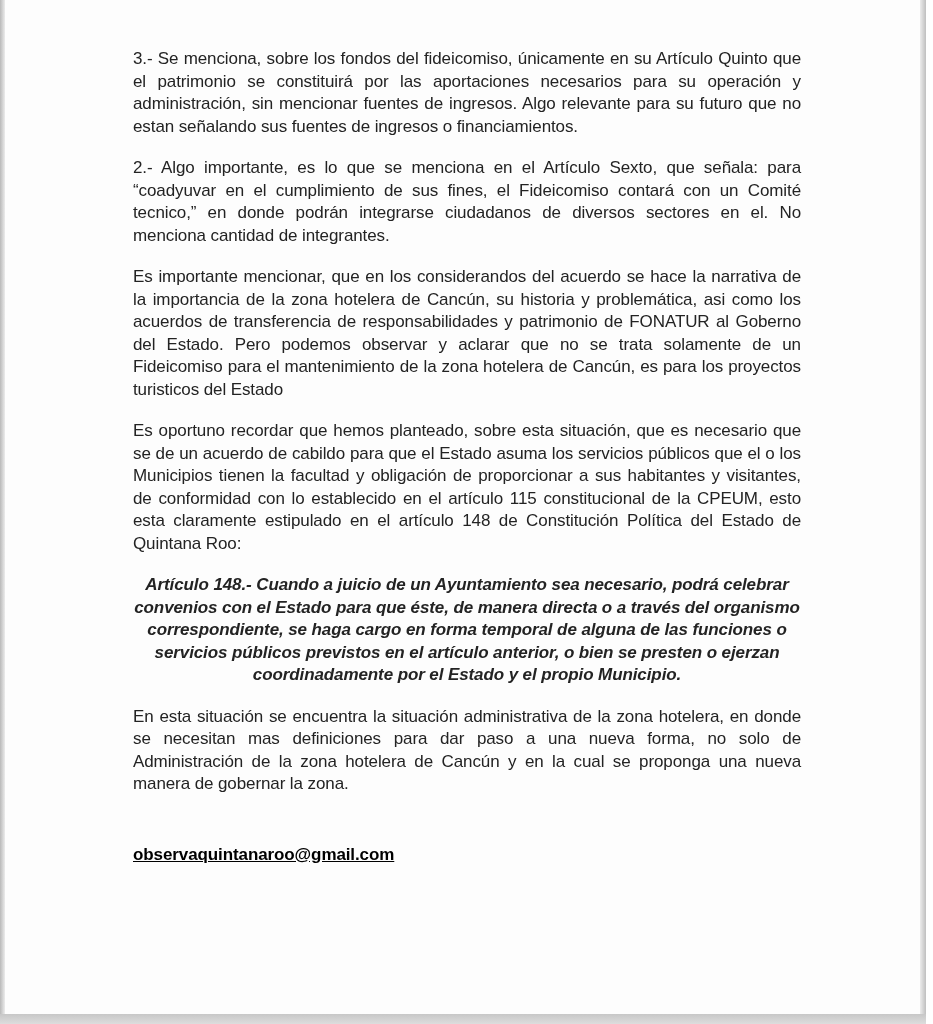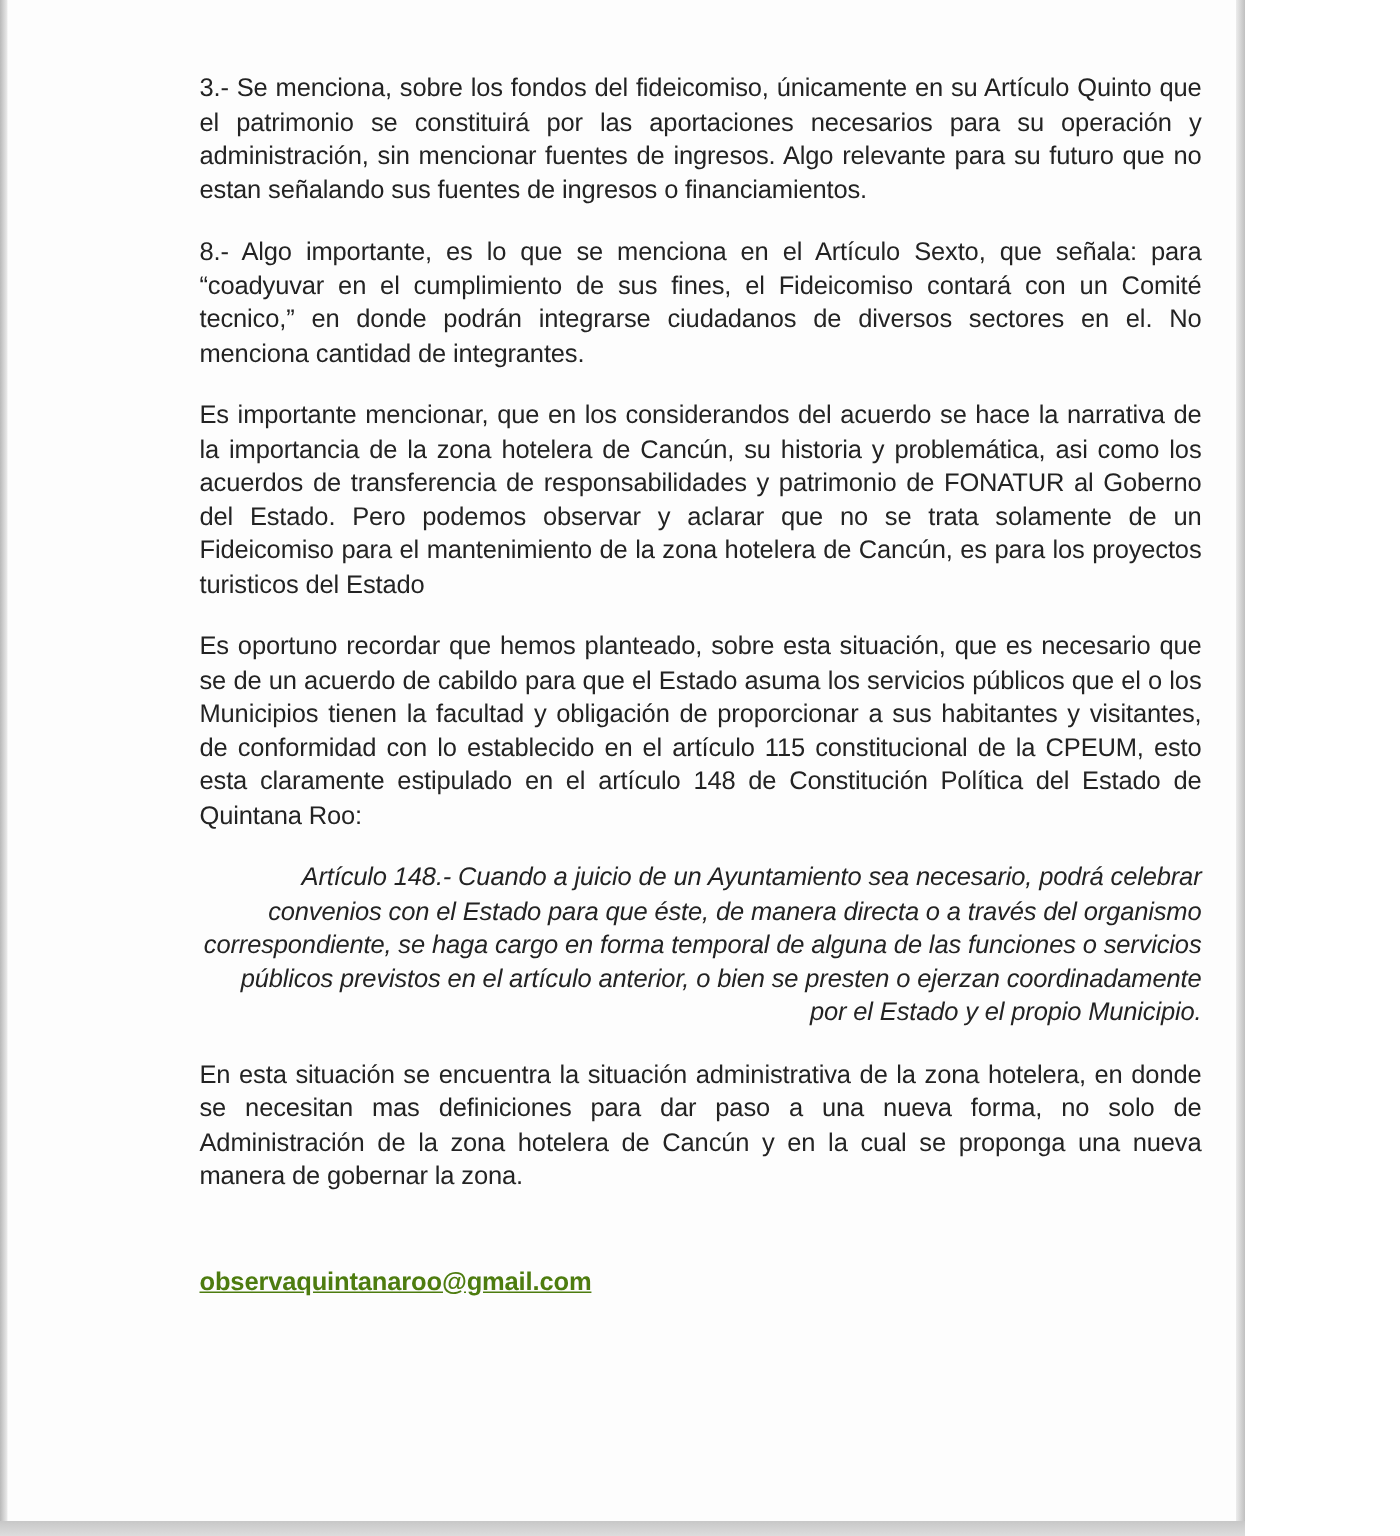--- a/index.html
+++ b/index.html
@@ -7,21 +7,21 @@
     padding: 0;
     background: #ffffff;
   }
   body {
     width: 933px;
     height: 1024px;
     font-family: "Liberation Sans", sans-serif;
   }
   .page {
     position: relative;
-    width: 830px;
+    width: 926px;
     height: 1024px;
     background: #fdfdfd;
     overflow: hidden;
   }
   
   .edge {
     position: absolute;
     pointer-events: none;
   }
   .edge-left {
@@ -47,48 +47,48 @@
     color: #232323;
     font-size: 17px;
     line-height: 22.5px;
     letter-spacing: -0.1px;
   }
   .para {
     margin: 0 0 19px 0;
     text-align: justify;
   }
   .quote {
-    font-weight: normal;
+    font-weight: bold;
     font-style: italic;
-    text-align: right;
+    text-align: center;
   }
   .email-row {
     margin-top: 48px;
     text-align: left;
   }
   .email {
-    color: #4d7c0f;
+    color: #000000;
     font-weight: bold;
     text-decoration: underline;
   }
   b { font-weight: normal; }
 </style>
 </head>
 <body>
 
 <div class="page">
   <div class="edge edge-left"></div>
   <div class="edge edge-right"></div>
   <div class="edge edge-bottom"></div>
 
   <div class="content">
 
     <p class="para">3.- Se menciona, sobre los fondos del fideicomiso, únicamente en su Artículo Quinto que el patrimonio se constituirá por las aportaciones necesarios para su operación y administración, sin mencionar fuentes de ingresos. Algo relevante para su futuro que no estan señalando sus fuentes de ingresos o financiamientos.</p>
 
-    <p class="para">8.- Algo importante, es lo que se menciona en el Artículo Sexto, que señala: para “coadyuvar en el cumplimiento de sus fines, el Fideicomiso contará con un Comité tecnico,” en donde podrán integrarse ciudadanos de diversos sectores en el. No menciona cantidad de integrantes.</p>
+    <p class="para">2.- Algo importante, es lo que se menciona en el Artículo Sexto, que señala: para “coadyuvar en el cumplimiento de sus fines, el Fideicomiso contará con un Comité tecnico,” en donde podrán integrarse ciudadanos de diversos sectores en el. No menciona cantidad de integrantes.</p>
 
     <p class="para"><span>Es importante mencionar, que en los considerandos del acuerdo se hace la narrativa de la importancia de la zona hotelera de Cancún, su historia y problemática, asi como los acuerdos de transferencia de responsabilidades y patrimonio de FONATUR al Goberno del Estado. </span><b>Pero podemos observar y aclarar que no se trata solamente de un Fideicomiso para el mantenimiento de la zona hotelera de Cancún, es para los proyectos turisticos del Estado</b></p>
 
     <p class="para">Es oportuno recordar que hemos planteado, sobre esta situación,  que es necesario que se de un acuerdo de cabildo para que el Estado asuma los servicios públicos que el o los Municipios tienen la facultad y obligación de proporcionar a sus habitantes y visitantes, de conformidad con lo establecido en el artículo 115 constitucional de la CPEUM, esto esta claramente estipulado en el artículo 148 de Constitución Política del Estado de Quintana Roo:</p>
 
     <p class="para quote">Artículo 148.- Cuando a juicio de un Ayuntamiento sea necesario, podrá celebrar convenios con el Estado para que éste, de manera directa o a través del organismo correspondiente, se haga cargo en forma temporal de alguna de las funciones o servicios públicos previstos en el artículo anterior, o bien se presten o ejerzan coordinadamente por el Estado y el propio Municipio.</p>
 
     <p class="para">En esta situación se encuentra la situación administrativa de la zona hotelera, en donde se necesitan mas definiciones para dar paso a una nueva forma, no solo de Administración de la zona hotelera de Cancún y en la cual se proponga una nueva manera de  gobernar la zona.</p>
 
     <p class="para email-row">

